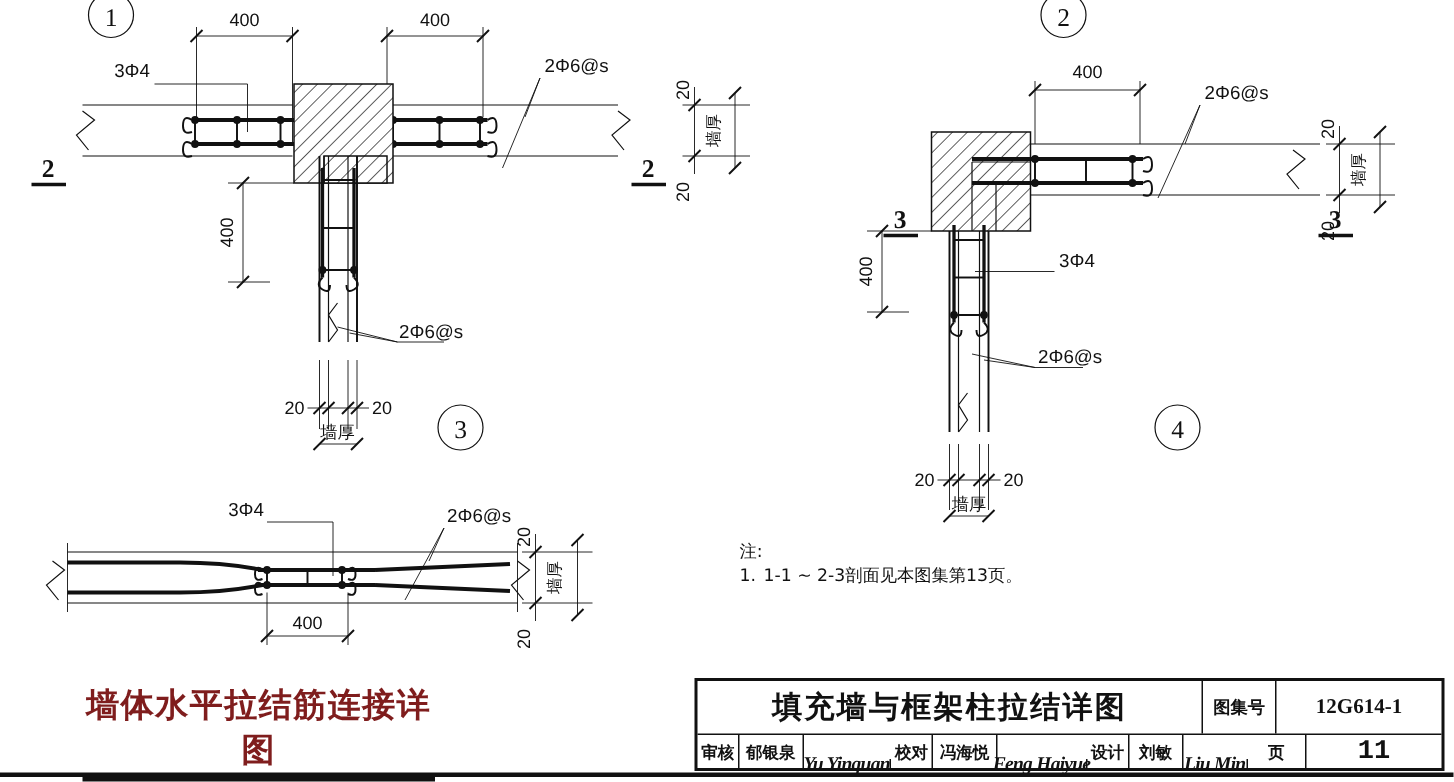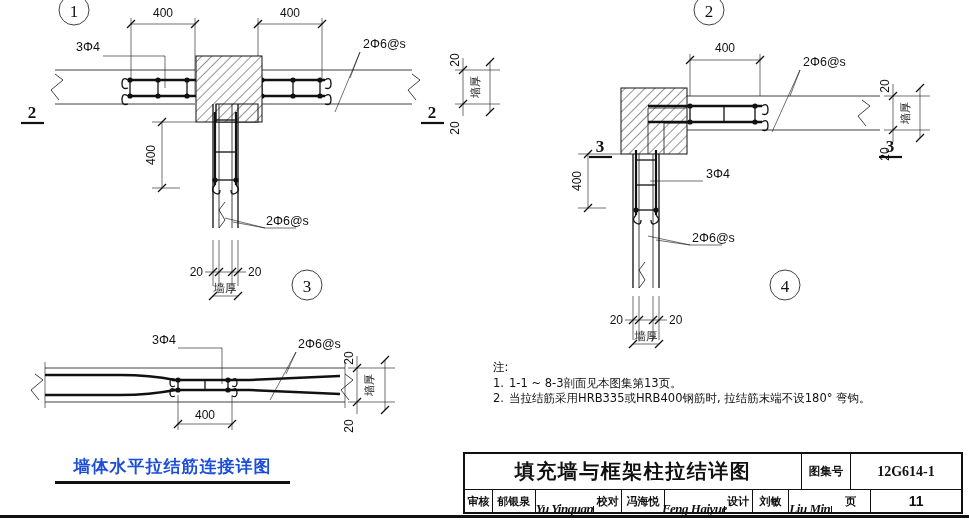--- a/index.html
+++ b/index.html
@@ -20,21 +20,21 @@
   .hatchfill{fill:url(#hatch45);stroke:#111;stroke-width:1;}
   
   .notes{position:absolute;left:493px;top:360px;width:440px;
          font-family:"DejaVu Sans","Liberation Sans",sans-serif;font-size:11.5px;
          line-height:15.5px;color:#111;}
   .notes .nline{white-space:nowrap;}
   .notes .nidx{display:inline-block;width:16px;}
   
   .blcap{position:absolute;left:55px;top:455px;width:235px;text-align:center;}
   .blcap .t{font-family:"DejaVu Sans","Liberation Sans",sans-serif;
-            font-size:17px;font-weight:700;letter-spacing:1px;color:#1d4ed8;}
+            font-size:22px;font-weight:700;letter-spacing:1px;color:#7f1d1d;}
   .blcap .rule{margin-top:3px;height:2.5px;background:#111;}
   
   .tb{position:absolute;left:463px;top:452px;width:500px;height:62px;
       border:2px solid #111;box-sizing:border-box;display:flex;flex-direction:column;}
   .tb-top{display:flex;height:38px;border-bottom:1.5px solid #111;}
   .tb-title{flex:1;display:flex;align-items:center;justify-content:center;
             border-right:1.5px solid #111;}
   .tb-title span{font-family:"DejaVu Sans","Liberation Sans",sans-serif;
                  font-size:20px;font-weight:700;letter-spacing:1.5px;color:#111;}
   .tb-key{width:48px;display:flex;align-items:center;justify-content:center;
@@ -44,21 +44,21 @@
           font-family:"Liberation Serif","DejaVu Serif",serif;font-size:14px;font-weight:700;}
   .tb-bot{display:flex;height:22px;text-align:right;}
   .cell{display:flex;align-items:center;justify-content:center;
         border-right:1.5px solid #111;
         font-family:"DejaVu Sans",sans-serif;font-size:11px;font-weight:600;
         box-sizing:border-box;white-space:nowrap;}
   .sigcell{font-family:"Liberation Serif",serif;font-style:italic;
            font-size:13px;font-weight:700;letter-spacing:-0.5px;margin-top:16px;}
   .pagekey{width:48px;}
   .pageval{width:110px;border-right:none;
-           font-family:Liberation Sans, sans-serif;font-size:14px;font-weight:700;}
+           font-family:Liberation Mono, monospace;font-size:18px;font-weight:700;}
   .botrule{position:absolute;left:0;top:515px;width:969px;height:3px;background:#111;}
 </style>
 </head>
 <body>
 
 <div class="sheet">
 
   <svg class="layer">
     <defs>
       <pattern id="hatch45" patternUnits="userSpaceOnUse" width="7" height="7" patternTransform="rotate(45)">
@@ -371,24 +371,21 @@
       <line x1="381" y1="414" x2="389" y2="406" class="med"></line>
       <text class="dimtxt" x="353" y="358" transform="rotate(-90 353 358)" text-anchor="middle">20</text>
       <text class="dimtxt" x="353" y="426" transform="rotate(-90 353 426)" text-anchor="middle">20</text>
       <text class="cn" font-size="11" x="373" y="385" transform="rotate(-90 373 385)" text-anchor="middle">墙厚</text>
     </g>
   </svg>
 
   <div class="notes">
     <div class="nline">注:</div>
     <div class="nline">
-      <span class="nidx">1.</span><span>1-1 ~ 8-3剖面见本图集第13页。</span>
-    </div>
-    <div class="nline">
-      <span class="nidx">2.</span><span>当拉结筋采用HRB335或HRB400钢筋时, 拉结筋末端不设180° 弯钩。</span>
+      <span class="nidx">1.</span><span>1-1 ~ 2-3剖面见本图集第13页。</span>
     </div>
   </div>
 
   <div class="blcap">
     <div class="t">墙体水平拉结筋连接详图</div>
     <div class="rule"></div>
   </div>
 
   <div class="tb">
     <div class="tb-top">

